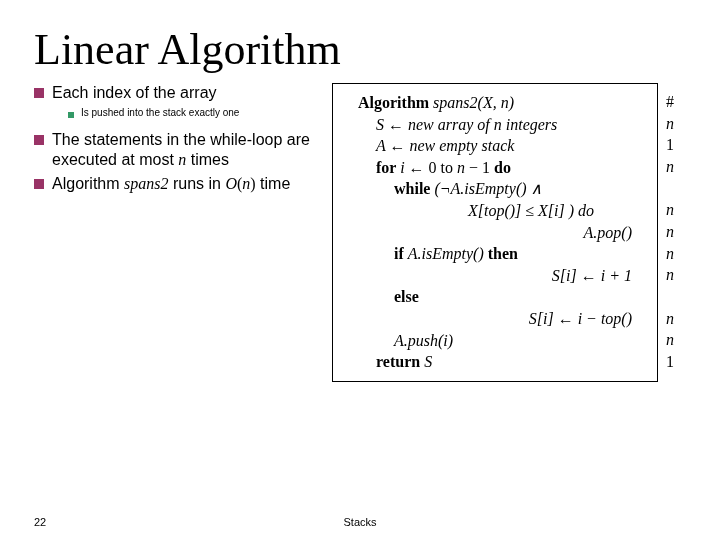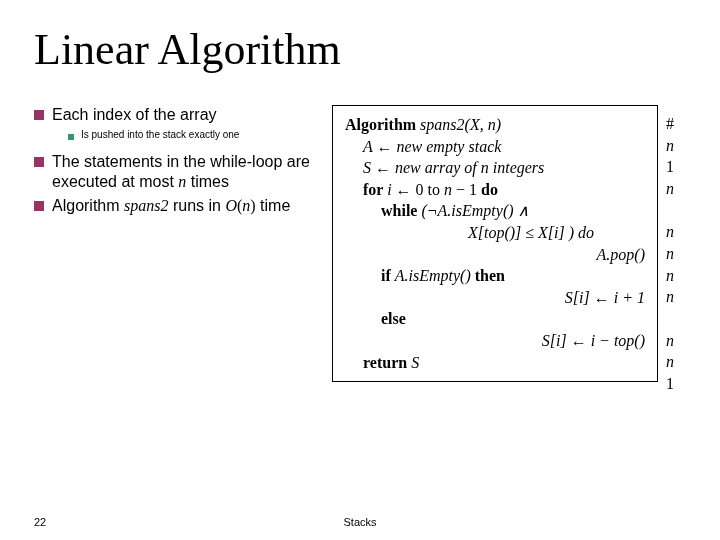--- a/index.html
+++ b/index.html
@@ -13,21 +13,21 @@
     overflow: hidden;
   }
   .slide {
     padding: 24px 34px 0 34px;
   }
   .title {
     font-family: "Times New Roman", Times, serif;
     font-size: 44px;
     font-weight: normal;
     color: #000;
-    margin-bottom: 30px;
+    margin-bottom: 8px;
   }
   .columns {
     display: flex;
     gap: 18px;
   }
   .left-col {
     width: 280px;
     font-size: 16px;
     line-height: 1.25;
   }
@@ -58,21 +58,21 @@
     flex: 0 0 6px;
   }
   .right-col {
     flex: 1;
     display: flex;
     gap: 8px;
     align-items: flex-start;
   }
   .algo-box {
     border: 1px solid #000;
-    padding: 8px 12px;
+    padding: 8px 25px;
     font-family: "Times New Roman", Times, serif;
     font-size: 16px;
     line-height: 1.35;
     flex: 1;
   }
   .ind1 { padding-left: 18px; }
   .ind2 { padding-left: 36px; }
   .ind3 { padding-left: 54px; text-align: right; }
   .ind4 { padding-left: 72px; text-align: center; }
   .complexity-col {
@@ -138,30 +138,31 @@
         <span class="bullet-text">
           <span>Algorithm </span><em class="tnr">spans2</em><span> runs in </span><em class="tnr">O</em><span class="tnr">(</span><em class="tnr">n</em><span class="tnr">)</span><span> time</span>
         </span>
       </div>
 
     </div>
 
     <div class="right-col">
       <div class="algo-box">
         <div><span class="b">Algorithm </span><em>spans2(X, n)</em></div>
+        <div class="ind1 i">S ← new array of n integers</div>
         <div class="ind1 i">A ← new empty stack</div>
-        <div class="ind1 i">S ← new array of n integers</div>
         <div class="ind1"><span class="b">for </span><em>i</em><span> ← 0 to </span><em>n</em><span> − 1 </span><span class="b">do</span></div>
         <div class="ind2"><span class="b">while </span><em>(¬A.isEmpty() ∧</em></div>
         <div class="ind4 i"><em>X[top()] ≤ X[i] ) do</em></div>
         <div class="ind3 i">A.pop()</div>
         <div class="ind2"><span class="b">if </span><em>A.isEmpty() </em><span class="b">then</span></div>
         <div class="ind3 i">S[i] ← i + 1</div>
         <div class="ind2 b">else</div>
         <div class="ind3 i">S[i] ← i − top()</div>
+        <div class="ind2 i">A.push(i)</div>
         <div class="ind1"><span class="b">return </span><em>S</em></div>
       </div>
 
       <div class="complexity-col">
         <div class="plain">#</div>
         <div>n</div>
         <div class="plain">1</div>
         <div>n</div>
         <div class="gap"></div>
         <div>n</div>

